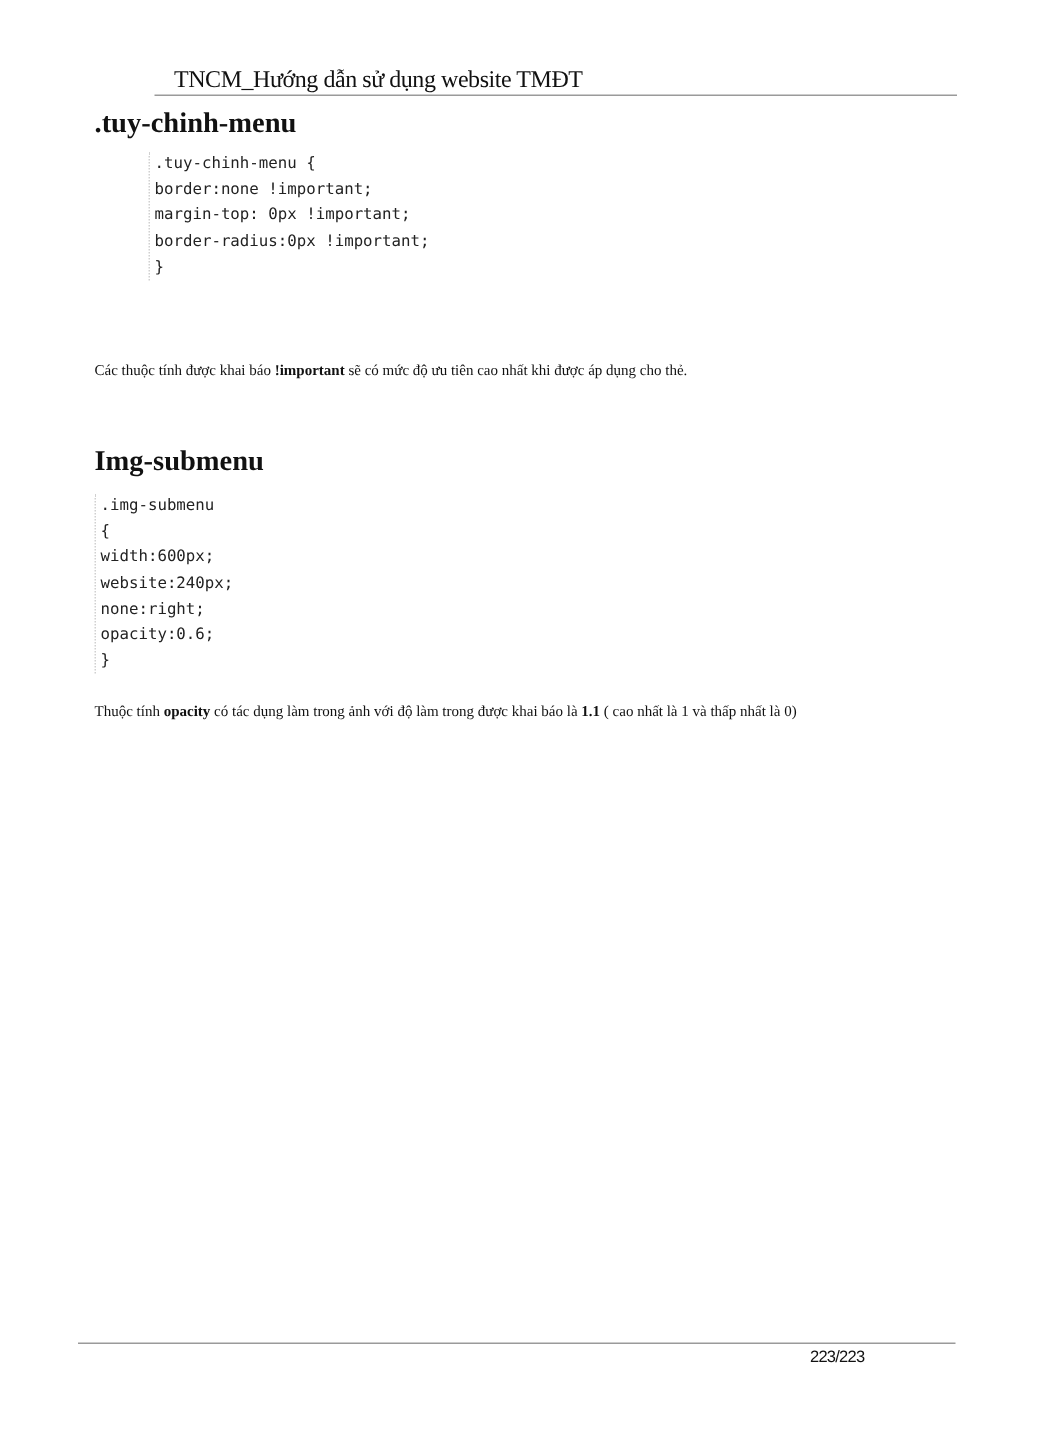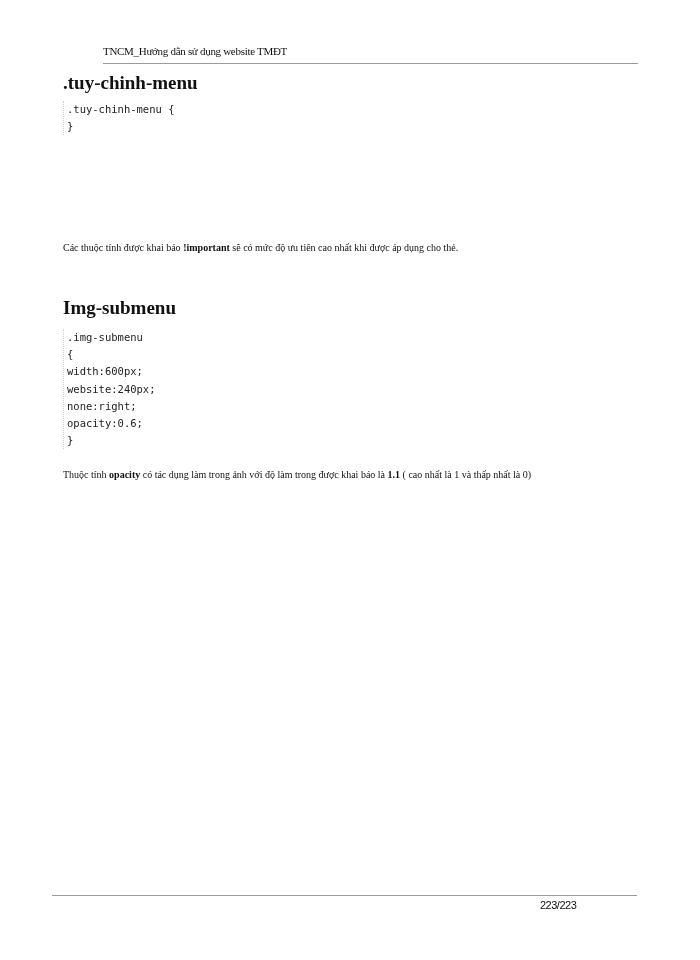--- a/index.html
+++ b/index.html
@@ -1,18 +1,18 @@
 <!DOCTYPE html>
 <html><head>
   <meta charset="utf-8">
   <style>
     html, body { margin: 0; padding: 0; background: #ffffff; }
     body { width: 700px; height: 960px; position: relative; overflow: hidden;
            font-family: "Liberation Serif", "DejaVu Serif", serif; color: #111; }
-    .header-text { position: absolute; left: 103px; top: 45px; font-size: 11px; letter-spacing: -0.3px; }
+    .header-text { position: absolute; left: 116px; top: 45px; font-size: 16px; letter-spacing: -0.3px; }
     .header-rule { position: absolute; left: 103px; top: 63px; width: 535px; height: 0;
                    border-top: 1px solid #9a9a9a; }
     .heading { position: absolute; left: 63px; font-weight: bold; font-size: 19px; }
     .code { position: absolute; left: 63px; font-family: "DejaVu Sans Mono", "Liberation Mono", monospace;
             font-size: 10.5px; line-height: 17.2px; color: #222; border-left: 1px dotted #d0d0d0;
             padding-left: 3px; }
     .code div { white-space: pre; }
     .para { position: absolute; left: 63px; width: 560px; font-size: 10px; line-height: 26px; }
     .para b { font-weight: bold; }
     .footer-rule { position: absolute; left: 52px; top: 895px; width: 585px; height: 0;
@@ -21,22 +21,25 @@
                 font-family: "Liberation Sans", sans-serif; }
   </style>
 </head>
 <body>
 
 <div class="header-text">TNCM_Hướng dẫn sử dụng website TMĐT</div>
 <div class="header-rule"></div>
 
 <div class="heading" style="top:72px;">.tuy-chinh-menu</div>
 
-<div class="code" style="top:101px;">
+<div class="code" style="top:101px;margin-left:36px;">
   <div>.tuy-chinh-menu {</div>
+  <div>border:none !important;</div>
+  <div>margin-top: 0px !important;</div>
+  <div>border-radius:0px !important;</div>
   <div>}</div>
 </div>
 
 <div class="para" style="top:235px;">
   <span>Các thuộc tính được khai báo </span><b>!important</b><span> sẽ có mức độ ưu tiên cao nhất khi được áp dụng cho thẻ.</span>
 </div>
 
 <div class="heading" style="top:297px;">Img-submenu</div>
 
 <div class="code" style="top:329px;">

